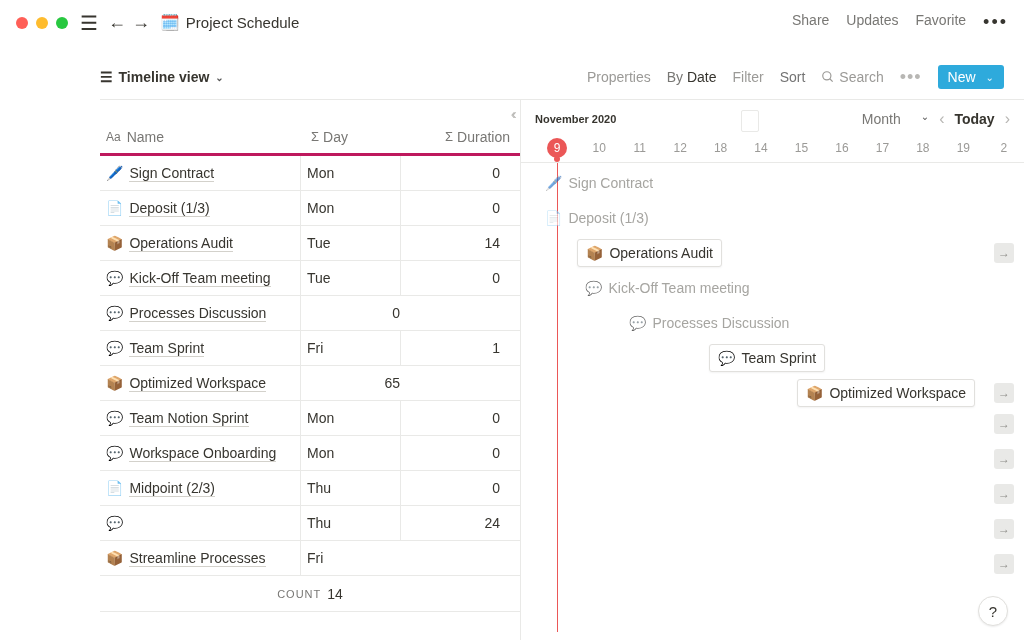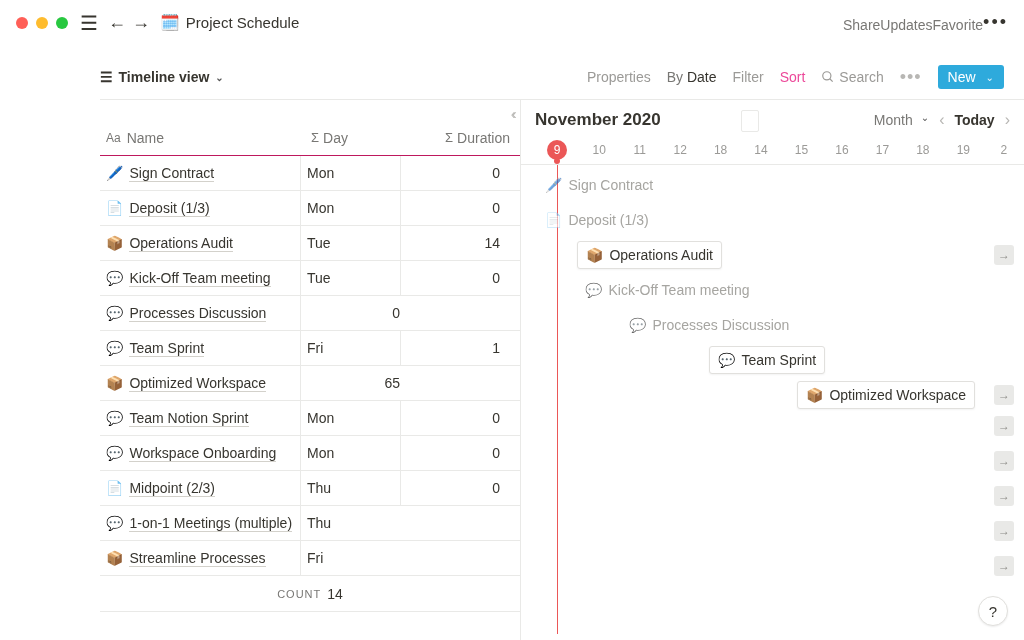--- a/index.html
+++ b/index.html
@@ -8,59 +8,59 @@
 .traffic { display: flex; gap: 8px; margin-right: 12px; }
 .dot { width: 12px; height: 12px; border-radius: 50%; }
 .dot.red { background: #ff5f57; }
 .dot.yellow { background: #febc2e; }
 .dot.green { background: #28c840; }
 .menu-icon { font-size: 20px; margin-right: 10px; color: #37352f; cursor: pointer; }
 .nav-arrow { font-size: 18px; margin-right: 6px; color: #37352f; cursor: pointer; }
 .page-icon { margin: 0 6px 0 4px; font-size: 16px; }
 .page-title { font-size: 15px; font-weight: 400; }
 .sp { flex: 1; }
-.top-actions { display: flex; gap: 0; align-items: flex-end; }
+.top-actions { display: flex; gap: 17px; align-items: flex-start; }
 .top-action { color: #787774; cursor: pointer; font-size: 14px; }
 .top-dots { font-size: 18px; color: #37352f; cursor: pointer; letter-spacing: 2px; }
 .content { position: relative; padding: 0 0 0 100px; }
 .toolbar { display: flex; align-items: center; height: 44px; margin-top: 10px; }
 .view-sel { display: flex; align-items: center; gap: 6px; cursor: pointer; font-weight: 600; }
 .view-sel .icon { font-size: 14px; }
 .chev { font-size: 10px; color: #555; }
 .tools-right { display: flex; gap: 16px; align-items: center; color: #787774; margin-right: 20px; }
 .tool { cursor: pointer; font-size: 14px; }
-.tool.active { color: #ec4899; }
+.tool.active { color: #737373; }
 .tool.thin { color: #9b9a97; }
 .tool .b { color: #37352f; text-align: center; }
 .search { display: flex; align-items: center; gap: 4px; }
 .search svg { width: 14px; height: 14px; }
 .more-h { color: #b8b7b4; font-size: 18px; letter-spacing: 1px; cursor: pointer; }
 .new-btn { background: #2eaadc; color: #fff; padding: 4px 10px; border-radius: 3px; display: flex; align-items: center; gap: 10px; cursor: pointer; font-size: 14px; }
 .new-btn .caret { font-size: 10px; opacity: .9; }
 .hr { border-top: 1px solid #e9e9e7; margin-right: 0; }
 .body-split { display: flex; height: 540px; }
 .table-panel { width: 420px; position: relative; }
 .collapse-arrows { position: absolute; right: 8px; top: 6px; color: #b8b7b4; font-size: 14px; cursor: pointer; letter-spacing: -6px; }
-.table-head { display: flex; height: 36px; align-items: center; border-bottom: 1px solid #be185d; color: #787774; font-size: 14px; margin-top: 20px; gap: 48px; }
+.table-head { display: flex; height: 36px; align-items: center; border-bottom: 3px solid #be185d; color: #787774; font-size: 14px; margin-top: 20px; gap: 48px; }
 .col-name { width: 200px; padding-left: 6px; display: flex; align-items: center; gap: 6px; }
 .col-day { width: 100px; padding-left: 6px; display: flex; align-items: center; gap: 4px; }
 .col-dur { width: 110px; padding-right: 10px; display: flex; align-items: center; gap: 4px; justify-content: flex-end; }
 .sigma { font-size: 13px; }
 .row { display: flex; height: 35px; align-items: center; border-bottom: 1px solid #e9e9e7; }
 .rname { width: 200px; padding-left: 6px; display: flex; align-items: center; gap: 6px; overflow: hidden; white-space: nowrap; }
 .rname .t { border-bottom: 1px solid #d3d1cb; }
 .rday { width: 100px; padding-left: 6px; border-left: 1px solid #e9e9e7; height: 100%; display: flex; align-items: center; }
 .rdur { width: 110px; padding-right: 10px; border-left: 1px solid #e9e9e7; height: 100%; display: flex; align-items: center; justify-content: flex-end; }
 .count-row { display: flex; align-items: center; height: 36px; justify-content: center; gap: 6px; font-size: 11px; color: #787774; letter-spacing: 1px; border-bottom: 1px solid #e9e9e7;}
 .count-row .num { font-size: 14px; color: #37352f; letter-spacing: 0; }
 .timeline-panel { flex: 1; border-left: 1px solid #e9e9e7; position: relative; overflow: hidden; }
 .tl-head { display: flex; align-items: center; padding: 10px 14px 6px 14px; }
-.month-label { font-weight: 700; font-size: 17px; }
+.month-label { font-weight: 700; font-size: 11px; }
 .tl-controls { margin-left: auto; display: flex; align-items: center; gap: 10px; }
-.month-sel { color: #787774; cursor: pointer; font-size: 14px; display: flex; align-items: flex-start; gap: 8px; }
+.month-sel { color: #787774; cursor: pointer; font-size: 14px; display: flex; align-items: flex-start; gap: 20px; }
 .today-btn { font-weight: 600; cursor: pointer; font-size: 14px; }
 .arrow-g { color: #b8b7b4; cursor: pointer; font-size: 16px; }
 .ghost-rect { position: absolute; border: 1px solid #e9e9e7; border-radius: 2px; width: 18px; height: 22px; top: 10px; left: 220px; }
 .dates-row { display: flex; padding: 0 0 0 14px; height: 28px; align-items: center; position: relative; }
 .date-cell { width: 44px; text-align: center; color: #9b9a97; font-size: 12px; }
 .date-today { background: #eb5757; color: #fff; width: 20px; height: 20px; border-radius: 50%; display: flex; align-items: center; justify-content: center; font-size: 12px; margin: 0 12px; }
 .date-today-wrap { width: 44px; display: flex; justify-content: center; position: relative; }
 .today-dot { position: absolute; width: 6px; height: 6px; background: #eb5757; border-radius: 50%; bottom: -4px; }
 .tl-body { position: relative; height: 470px; border-top: 1px solid #e9e9e7; }
 .red-line { position: absolute; left: 36px; top: 0; bottom: 0; width: 1px; background: #eb5757; }
@@ -217,23 +217,23 @@
     <div class="rname">
               <span class="be">📄</span>
               <span class="t">Midpoint (2/3)</span>
             </div>
     <div class="rday">Thu</div>
     <div class="rdur">0</div>
           </div>
           <div class="row">
     <div class="rname">
               <span class="be">💬</span>
-              <span class="t">1-on-1 Meetings (multiple)</span>
             </div>
     <div class="rday">Thu</div>
+    <div class="rdur">24</div>
           </div>
           <div class="row">
     <div class="rname">
               <span class="be">📦</span>
               <span class="t">Streamline Processes</span>
             </div>
     <div class="rday">Fri</div>
           </div>
         </div>
       <div class="count-row">

